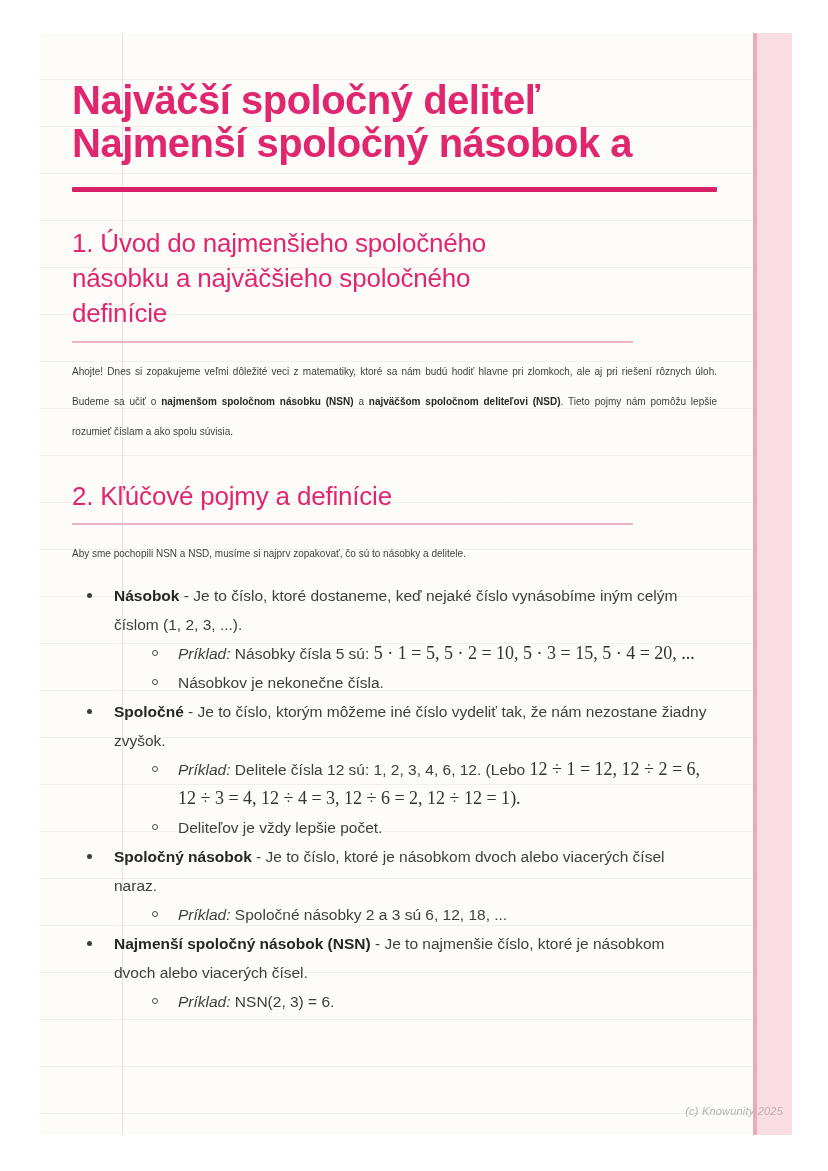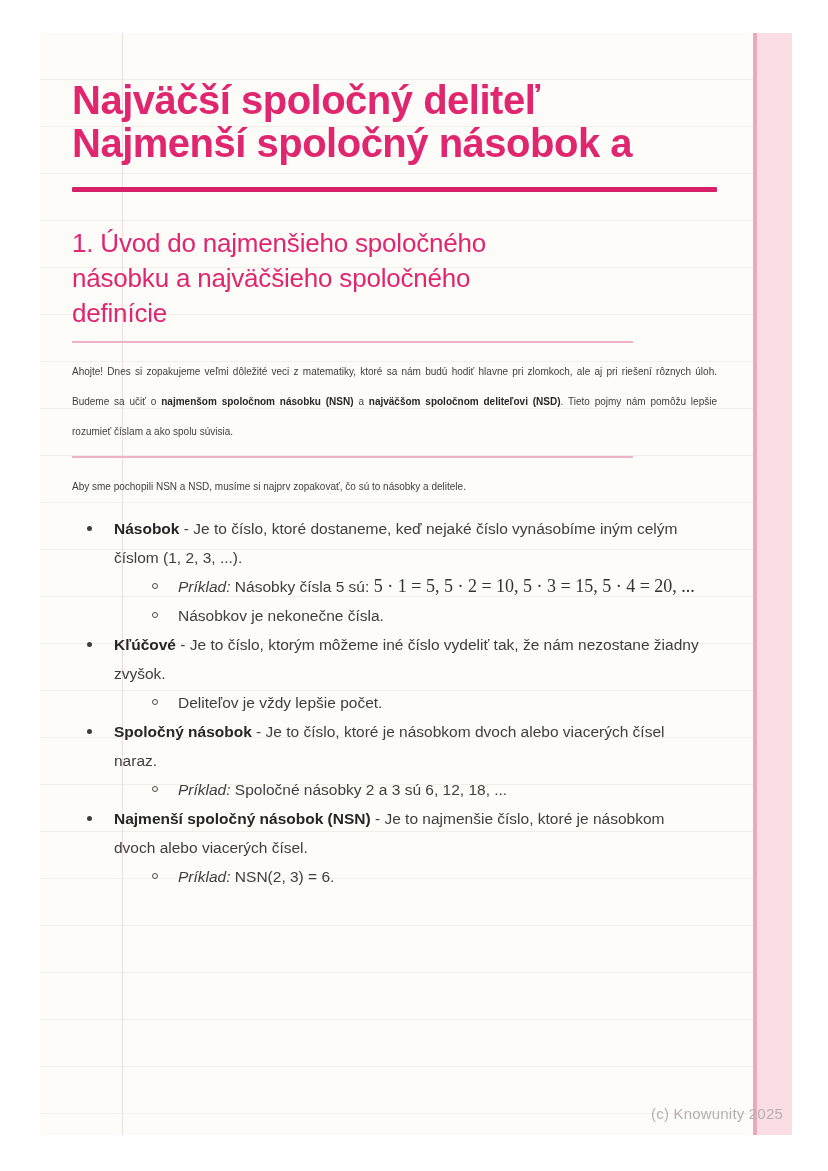--- a/index.html
+++ b/index.html
@@ -43,21 +43,21 @@
   .itext { color:#3e3e3e; font-size:15.5px; line-height:29px; max-width:595px; }
   .itext b.term { color:#262626; font-weight:700; }
   .itext i.plabel { color:#3e3e3e; }
   .math { font-family:"Liberation Serif", serif; font-size:18px; color:#333333; }
 
   .dot { position:absolute; left:-27px; top:12px; width:5px; height:5px; background:#3d3d3d; border-radius:50%; }
   ul.sub { list-style:none; margin:0; padding:0 0 0 64px; }
   ul.sub > li { position:relative; }
   .ring { position:absolute; left:-26px; top:11px; width:6px; height:6px; border:1.5px solid #4a4a4a; border-radius:50%; background:transparent; }
 
-  .watermark { position:absolute; right:9px; top:1072px; font-size:15px; color:#b5b0ae; letter-spacing:0.2px; z-index:2; }
+  .watermark { position:absolute; right:9px; top:1072px; font-size:11px; color:#b5b0ae; letter-spacing:0.2px; z-index:2;font-style:italic; }
 </style>
 </head>
 <body>
 
 <div class="viewport">
   <div class="card">
     <div class="vline"></div>
     <div class="stripe"></div>
 
     <div class="content">
@@ -71,20 +71,21 @@
 
       <h2 class="sec">
         <span class="hl">1. Úvod do najmenšieho spoločného</span>
         <span class="hl">násobku a najväčšieho spoločného</span>
         <span class="hl">definície</span>
       </h2>
       <div class="rule-thin"></div>
 
       <p class="intro justify"><span>Ahojte! Dnes si zopakujeme veľmi dôležité veci z matematiky, ktoré sa nám budú hodiť hlavne pri zlomkoch, ale aj pri riešení rôznych úloh. Budeme sa učiť o </span><b>najmenšom spoločnom násobku (NSN)</b><span> a </span><b>najväčšom spoločnom deliteľovi (NSD)</b><span>. Tieto pojmy nám pomôžu lepšie rozumieť číslam a ako spolu súvisia.</span></p>
 
+      <h2 class="sec sec2">2. Kľúčové pojmy a definície</h2>
       <div class="rule-thin r2"></div>
 
       <p class="intro">Aby sme pochopili NSN a NSD, musíme si najprv zopakovať, čo sú to násobky a delitele.</p>
 
       <ul class="deflist">
 
         <li>
           <span class="dot"></span>
           <p class="itext"><b class="term">Násobok</b><span> - Je to číslo, ktoré dostaneme, keď nejaké číslo vynásobíme iným celým číslom (1, 2, 3, ...).</span></p>
           <ul class="sub">
@@ -94,22 +95,26 @@
             </li>
             <li>
               <span class="ring"></span>
               <p class="itext">Násobkov je nekonečne čísla.</p>
             </li>
           </ul>
         </li>
 
         <li>
           <span class="dot"></span>
-          <p class="itext"><b class="term">Kľúčové</b><span> - Je to číslo, ktorým môžeme iné číslo vydeliť tak, že nám nezostane žiadny zvyšok.</span></p>
+          <p class="itext"><b class="term">Spoločné</b><span> - Je to číslo, ktorým môžeme iné číslo vydeliť tak, že nám nezostane žiadny zvyšok.</span></p>
           <ul class="sub">
+            <li>
+              <span class="ring"></span>
+              <p class="itext"><i class="plabel">Príklad:</i><span> Delitele čísla 12 sú: 1, 2, 3, 4, 6, 12. (Lebo </span><span class="math">12 ÷ 1 = 12, 12 ÷ 2 = 6, 12 ÷ 3 = 4, 12 ÷ 4 = 3, 12 ÷ 6 = 2, 12 ÷ 12 = 1</span><span class="math">).</span></p>
+            </li>
             <li>
               <span class="ring"></span>
               <p class="itext">Deliteľov je vždy lepšie počet.</p>
             </li>
           </ul>
         </li>
 
         <li>
           <span class="dot"></span>
           <p class="itext"><b class="term">Spoločný násobok</b><span> - Je to číslo, ktoré je násobkom dvoch alebo viacerých čísel naraz.</span></p>

